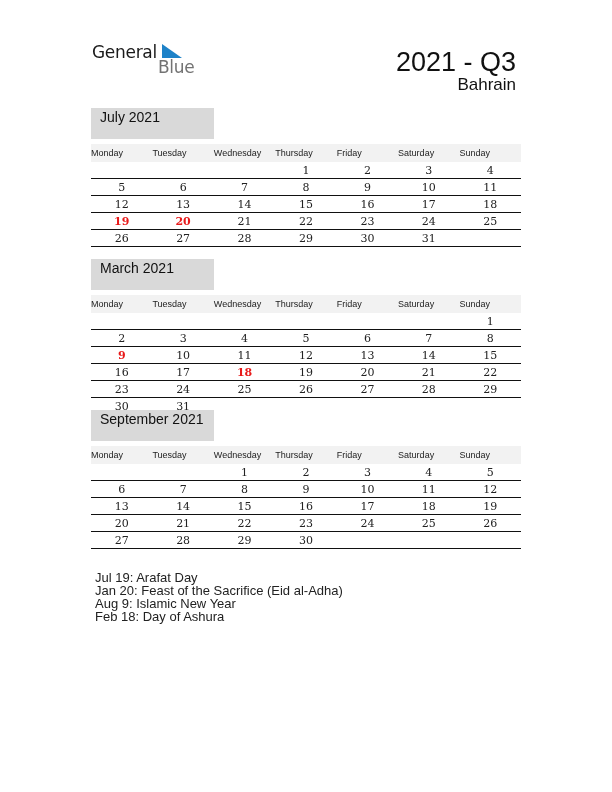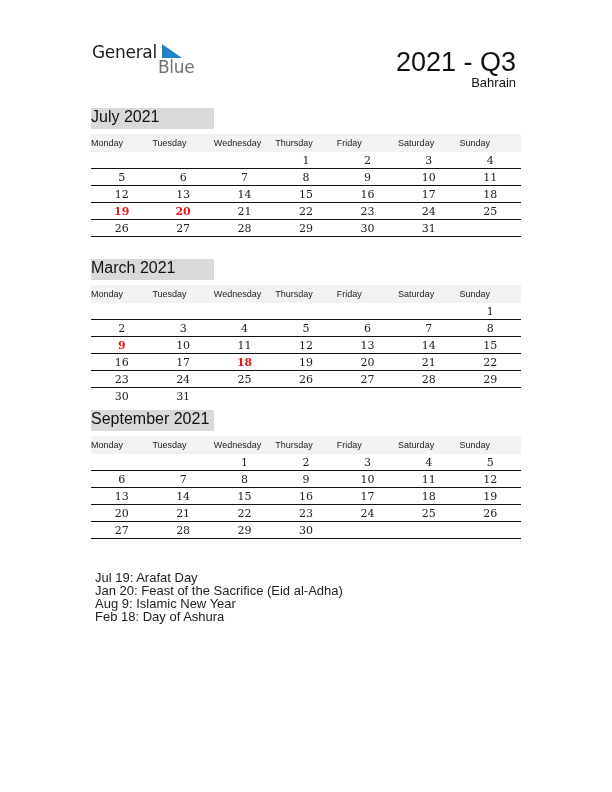--- a/index.html
+++ b/index.html
@@ -2,23 +2,23 @@
 <html><head>
 <meta charset="utf-8">
 <style>
   html, body { margin: 0; padding: 0; background: #ffffff; }
   body { width: 612px; height: 792px; position: relative; overflow: hidden; font-family: "Liberation Sans", sans-serif; color: #222; }
   .logo { position: absolute; left: 92px; top: 38px; width: 100px; height: 40px; }
   .logo .general { position: absolute; left: 0; top: 4px; font-size: 17px; color: #1a1a1a; font-family: "DejaVu Sans", sans-serif; letter-spacing: -0.3px; }
   .logo .blue { position: absolute; left: 66px; top: 19px; font-size: 17px; color: #737373; font-family: "DejaVu Sans", sans-serif; letter-spacing: -0.3px; }
   .logo .tri { position: absolute; left: 70px; top: 6px; width: 0; height: 0; border-left: 0 solid transparent; border-bottom: 14px solid #1e82c8; border-right: 20px solid transparent; }
   .title { position: absolute; right: 96px; top: 47px; font-size: 27px; color: #111; }
-  .country { position: absolute; right: 96px; top: 75px; font-size: 13px; color: #111; }
+  .country { position: absolute; right: 96px; top: 75px; font-size: 17px; color: #111; }
   .month { position: absolute; left: 91px; width: 430px; }
-  .month-label { width: 123px; height: 21px; background: #d9d9d9; font-size: 16px; line-height: 18px; box-sizing: border-box; color: #111; }
+  .month-label { width: 123px; height: 31px; background: #d9d9d9; font-size: 14px; line-height: 18px; padding-left: 9px; box-sizing: border-box; color: #111; }
   .dow-row { display: flex; margin-top: 5px; height: 18px; background: #f2f2f2; }
   .dow { width: 61.43px; font-size: 9px; line-height: 18px; color: #222; }
   .week { display: flex; height: 16px; border-bottom: 1.5px solid #111; }
   .week.noline { border-bottom: none; }
   .day { width: 61.43px; text-align: center; font-family: "DejaVu Serif", serif; font-size: 11px; line-height: 17px; color: #222; }
   .day.holiday { color: #e81a1a; font-weight: bold; }
   .notes { position: absolute; left: 95px; top: 571px; font-size: 13px; line-height: 13px; color: #222; }
 </style>
 </head>
 <body>

